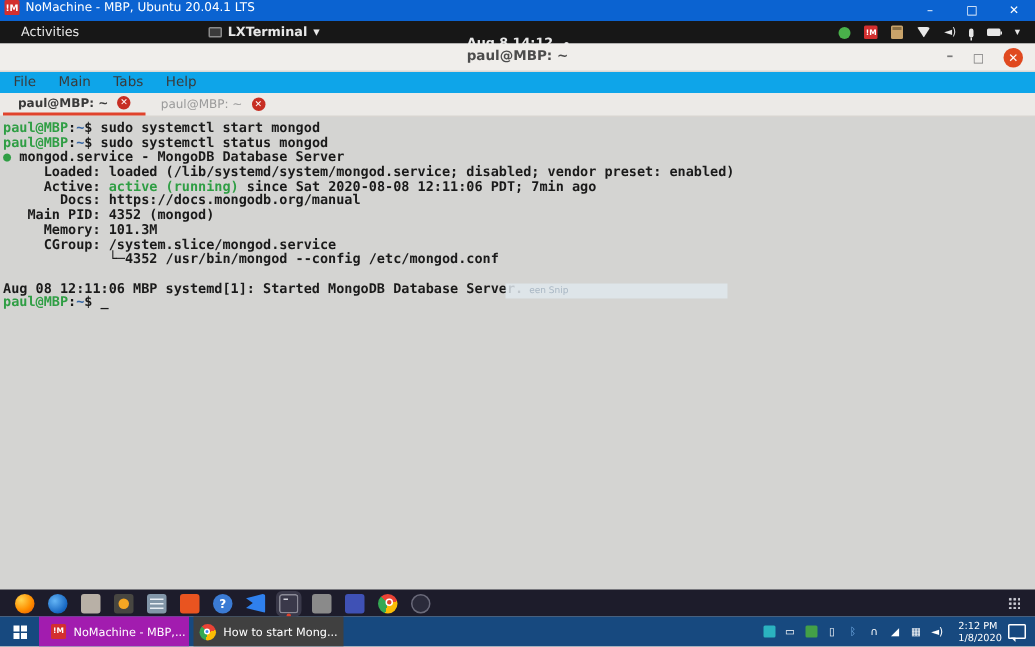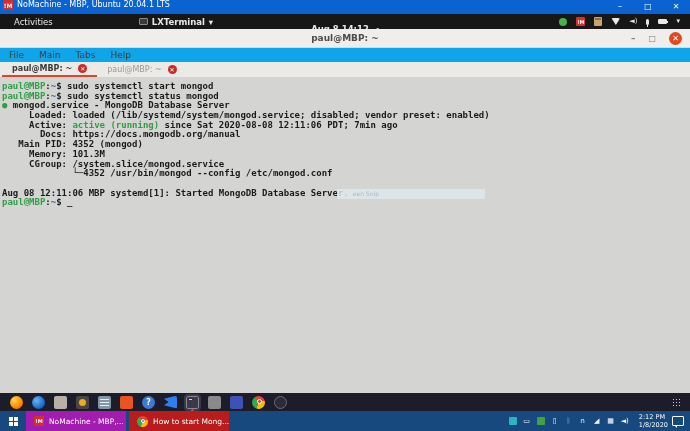--- a/index.html
+++ b/index.html
@@ -121,21 +121,21 @@
 
   
   .win-taskbar { position:absolute; left:0; right:0; bottom:0; height:20px;
     background:#17497f; display:flex; align-items:center; color:#fff; }
   .start-btn { width:26px; height:100%; display:flex; align-items:center; justify-content:center; }
   .win-logo { display:grid; grid-template-columns:4px 4px; grid-template-rows:4px 4px; gap:1px; }
   .win-logo i { background:#fff; }
   .task-btn { height:100%; display:flex; align-items:center; gap:5px;
     padding:0 8px; font-size:7.5px; width:100px; white-space:nowrap; overflow:hidden; }
   .task-btn.active { background:#a21caf; }
-  .task-btn.normal { background:#b91c1c; margin-left:3px; }
+  .task-btn.normal { background:#404040; margin-left:3px;justify-content:center; }
   .tb-nm { width:10px; height:10px; background:#d32f2f; color:#fff; font-size:5px;
     font-weight:bold; display:flex; align-items:center; justify-content:center;
     border-radius:1px; flex:none; }
   .tb-chrome { width:11px; height:11px; flex:none; }
   .win-tray { margin-left:auto; display:flex; align-items:center; gap:6px; padding-right:6px; }
   .wtray-ic { font-size:7px; color:#fff; line-height:1; min-width:8px; text-align:center; }
   .wtray-box { width:8px; height:8px; border-radius:1px; }
   .tb-clock { text-align:left; font-size:6.5px; line-height:8px; padding:0 4px; }
   .action-center { width:12px; height:10px; border:1px solid #fff; border-radius:1px;
     position:relative; margin-right:6px; }

